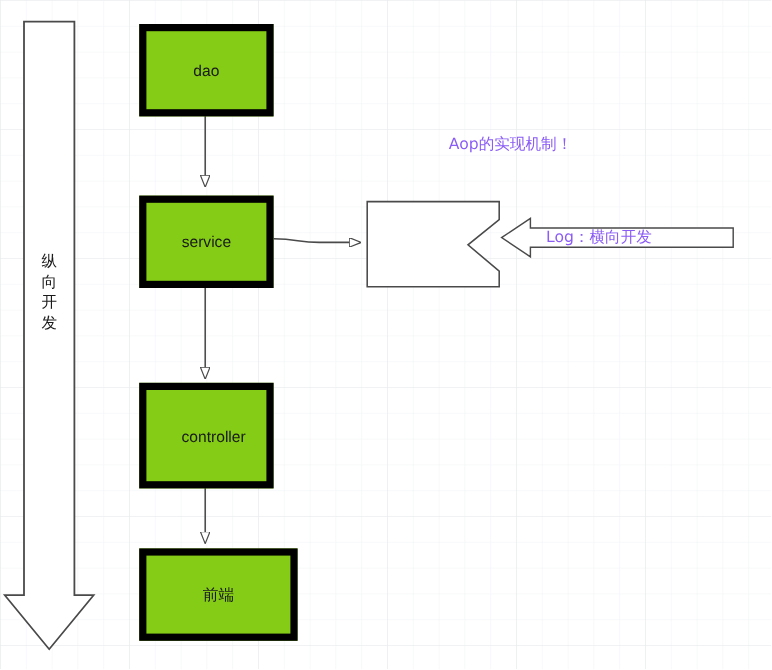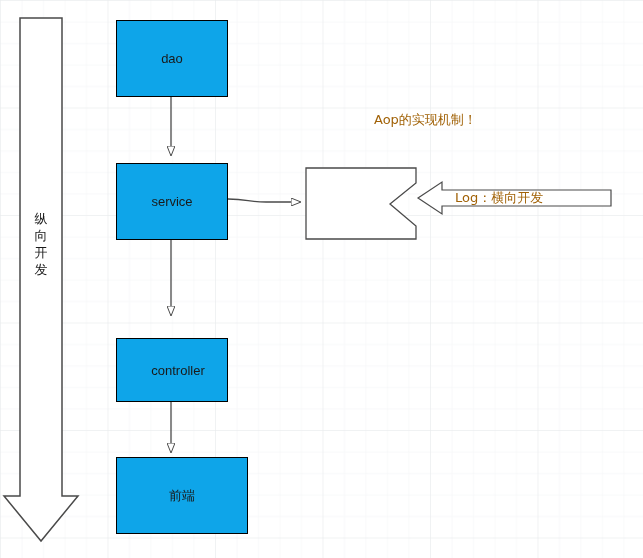--- a/index.html
+++ b/index.html
@@ -19,37 +19,37 @@
   }
   #grid {
     position: absolute;
     left: 0; top: 0;
     width: 643px;
     height: 558px;
     pointer-events: none;
   }
   .node {
     position: absolute;
-    border: 1px solid #000000;
-    background: #0ea5e9;
+    border: 6px solid #000000;
+    background: #84cc16;
     display: flex;
     align-items: center;
     justify-content: center;
     font-size: 13px;
     color: #1a1a1a;
     box-sizing: border-box;
   }
   .node-cn {
     font-family: "DejaVu Sans", sans-serif;
     font-size: 13px;
   }
   .label-text {
     position: absolute;
     font-size: 13px;
-    color: #a16207;
+    color: #8b5cf6;
     font-family: "DejaVu Sans", sans-serif;
     white-space: nowrap;
   }
   .vtext {
     position: absolute;
     font-family: "DejaVu Sans", sans-serif;
     font-size: 13px;
     color: #1a1a1a;
     width: 20px;
     text-align: center;
@@ -121,21 +121,21 @@
   </div>
 
   <div class="node" style="left:116px; top:20px; width:112px; height:77px;">
     <span>dao</span>
   </div>
 
   <div class="node" style="left:116px; top:163px; width:112px; height:77px;align-items:center;">
     <span>service</span>
   </div>
 
-  <div class="node" style="left:116px; top:338px; width:112px; height:64px;padding-left:12px;">
+  <div class="node" style="left:116px; top:319px; width:112px; height:88px;padding-left:12px;">
     <span>controller</span>
   </div>
 
   <div class="node node-cn" style="left:116px; top:457px; width:132px; height:77px;">
     <span>前端</span>
   </div>
 
   <div class="label-text" style="left:374px; top:111px;">Aop的实现机制！</div>
 
   <div class="label-text" style="left:455px; top:189px;text-align:center;">Log：横向开发</div>

